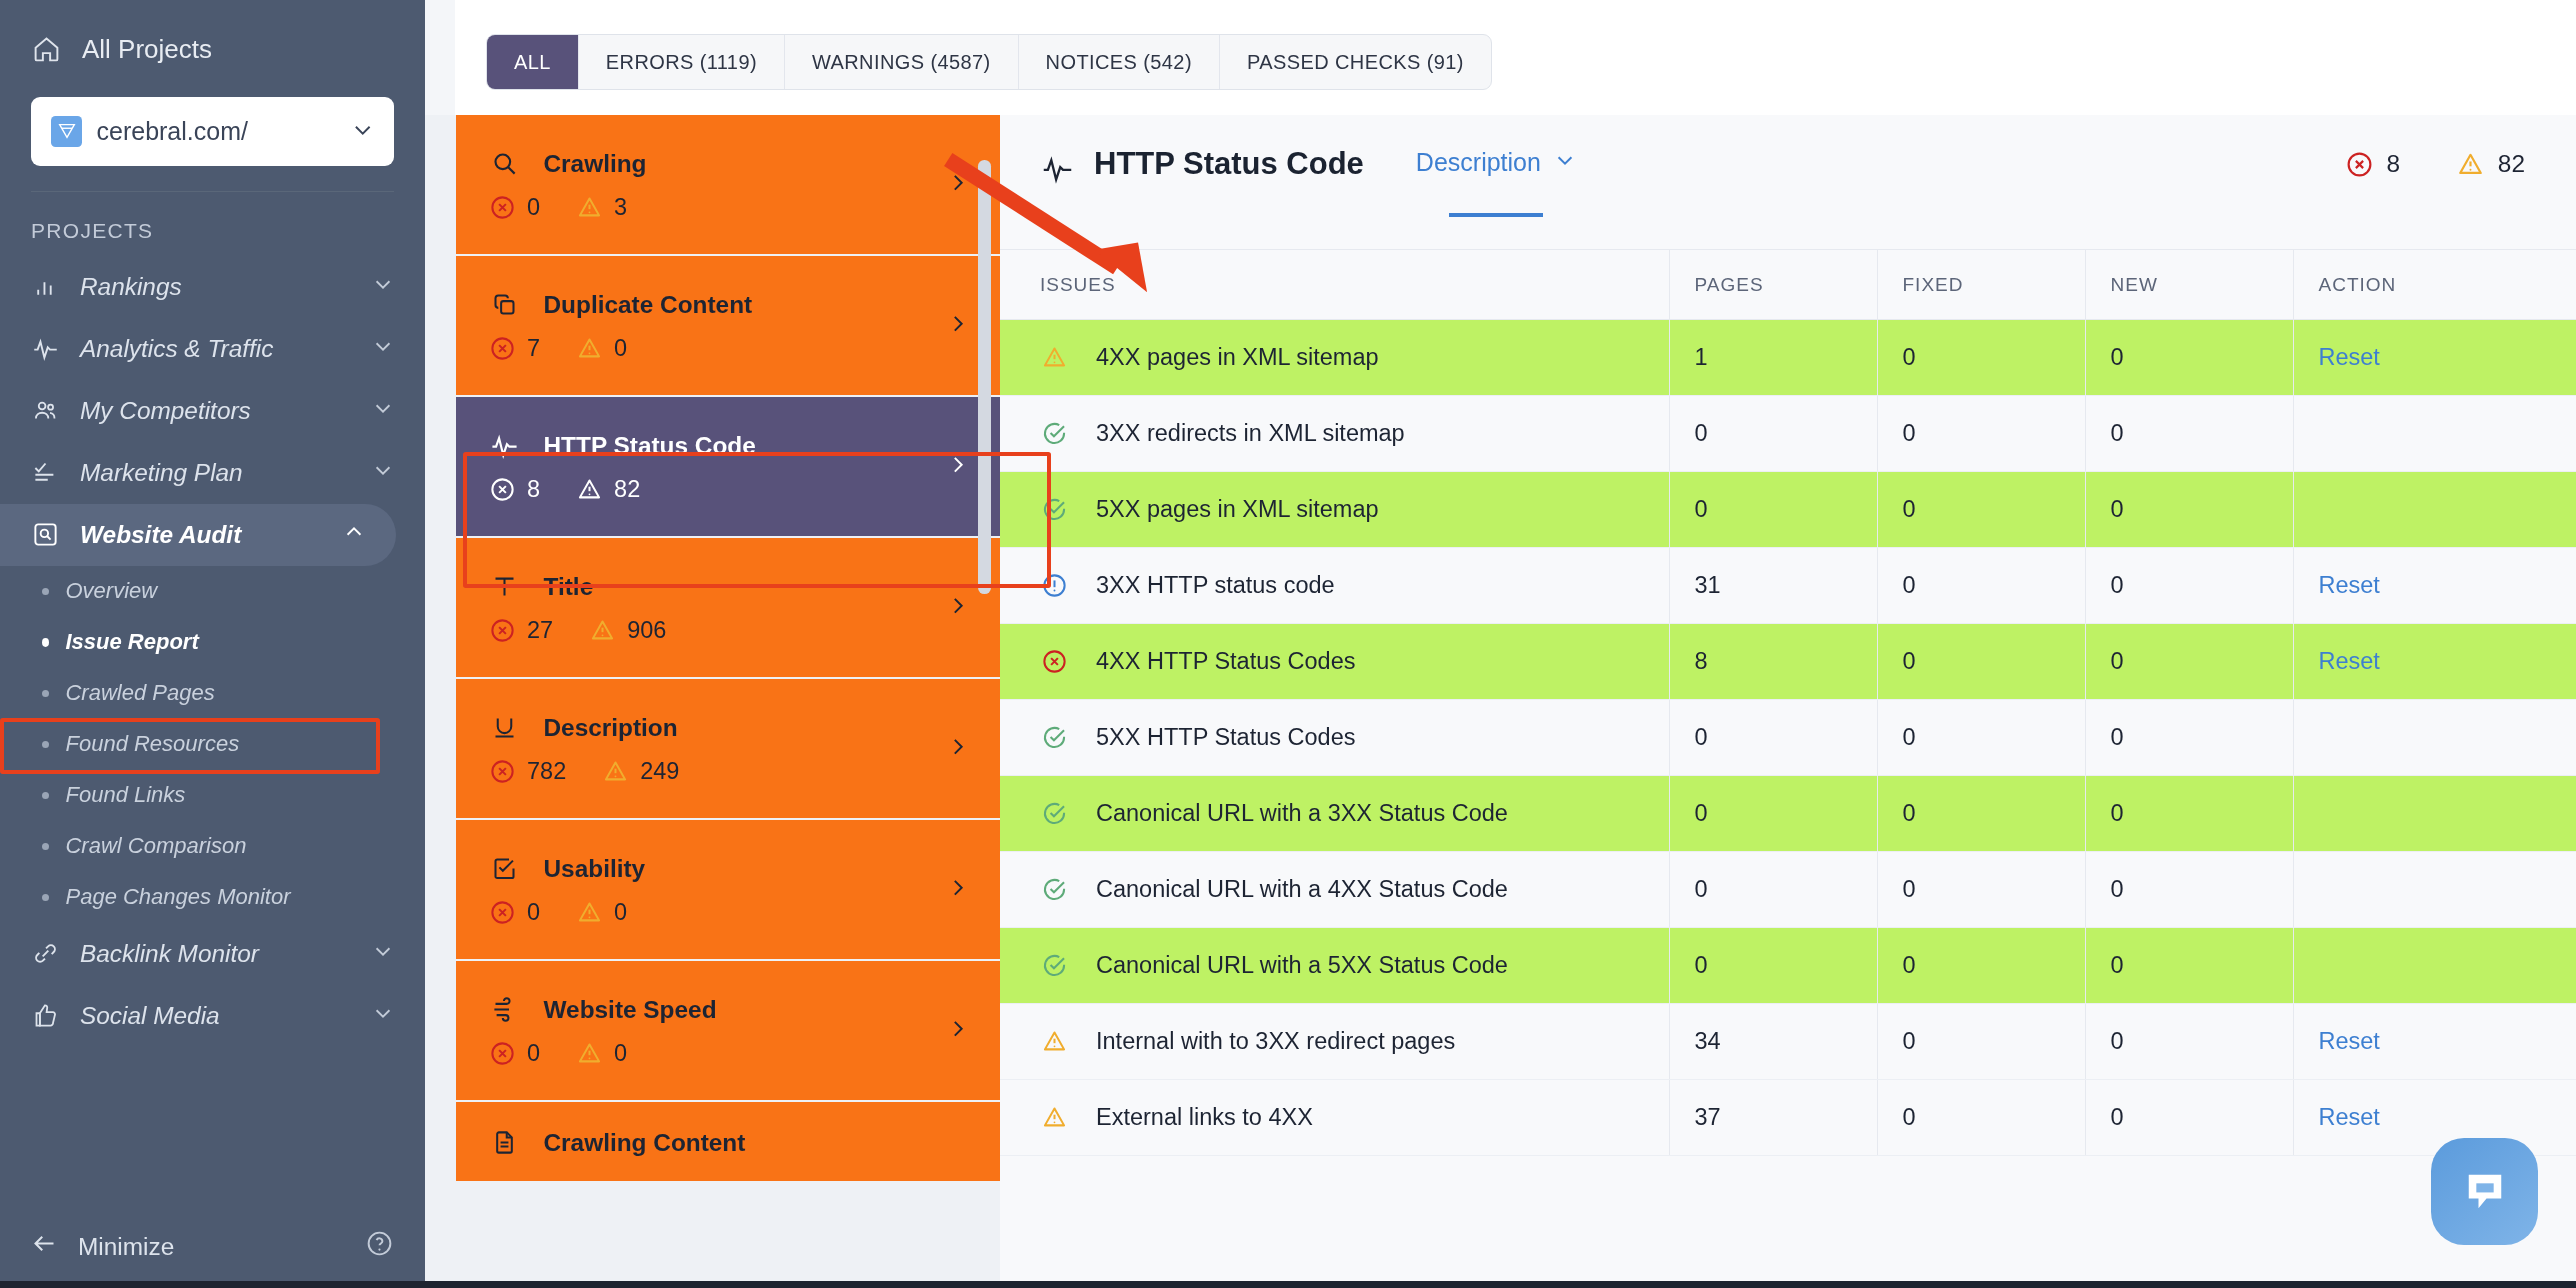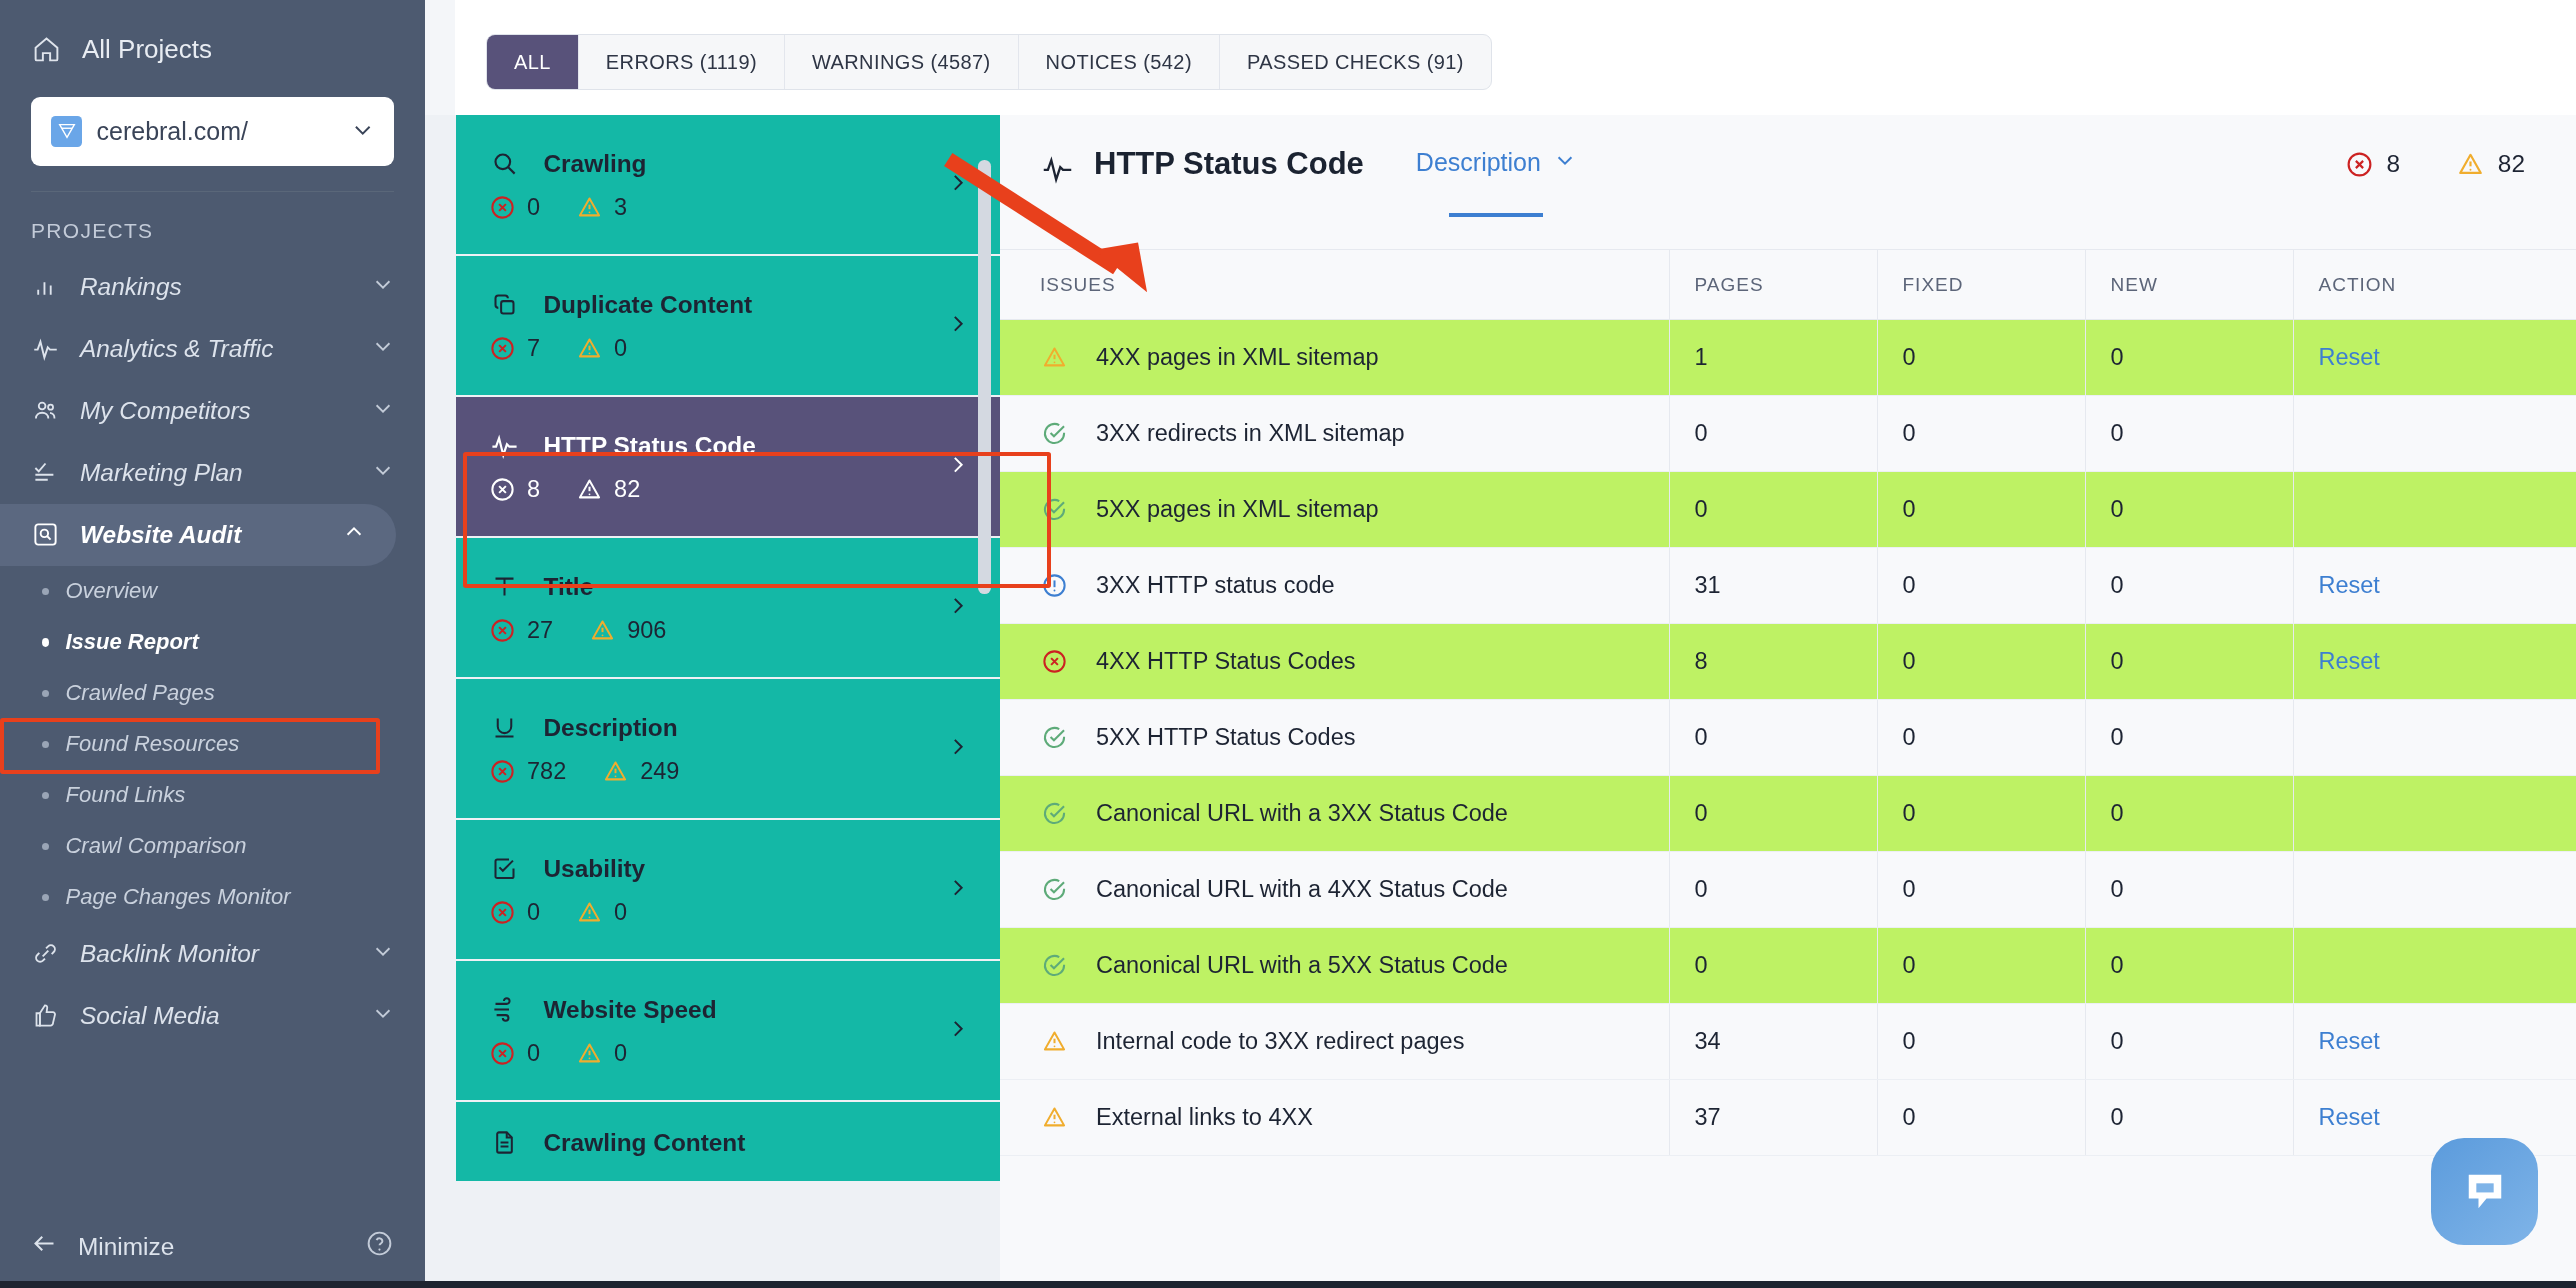--- a/index.html
+++ b/index.html
@@ -96,21 +96,21 @@
   
   .content { flex: 1; display: flex; min-height: 0; background: #eef1f5; }
 
   
   .catcol {
     width: 575px; flex: 0 0 575px; position: relative;
     background: #eef1f5; padding: 0 0 0 31px; overflow: hidden;
   }
   .catlist { position: relative; }
   .catcard {
-    background: #14b8a6; height: 141px; position: relative;
+    background: #f97316; height: 141px; position: relative;
     display: flex; align-items: center; padding: 0 31px 0 33px;
     border-bottom: 2.7px solid #eef1f5; cursor: pointer;
   }
   .catcard.sel { background: #58527a; }
   .catbody { flex: 1; display: flex; flex-direction: column; gap: 14.5px; }
   .catrow1 { display: flex; align-items: center; gap: 23.5px; }
   .cat-ico { width: 31px; height: 31px; flex:0 0 31px; display:flex; align-items:center; justify-content:center; color:#1d2433; }
   .catcard.sel .cat-ico { color: #ffffff; }
   .cat-title { font-size: 24.4px; font-weight: bold; color: #1d2433; }
   .catcard.sel .cat-title { color: #ffffff; }
@@ -881,21 +881,21 @@
             <tr class="alt">
               <td>
                   <span class="cell-issue">
                     <span class="ri">
                       <svg width="27" height="27" viewBox="0 0 24 24" fill="none" stroke="#f0ad2e" stroke-width="1.8">
                         <path d="M12 4l8.5 15h-17z" stroke-linejoin="round"></path>
                         <path d="M12 9.5v4"></path>
                         <circle cx="12" cy="16.3" r="0.8" fill="#f0ad2e" stroke="none"></circle>
                       </svg>
                     </span>
-                    <span>Internal code to 3XX redirect pages</span>
+                    <span>Internal with to 3XX redirect pages</span>
                   </span>
                 </td>
               <td class="sep"><span>34</span></td>
               <td class="sep"><span>0</span></td>
               <td class="sep"><span>0</span></td>
               <td class="sep"><span class="reset-link" style="padding-left:0">Reset</span></td>
             </tr>
 
 
             <tr class="alt">

